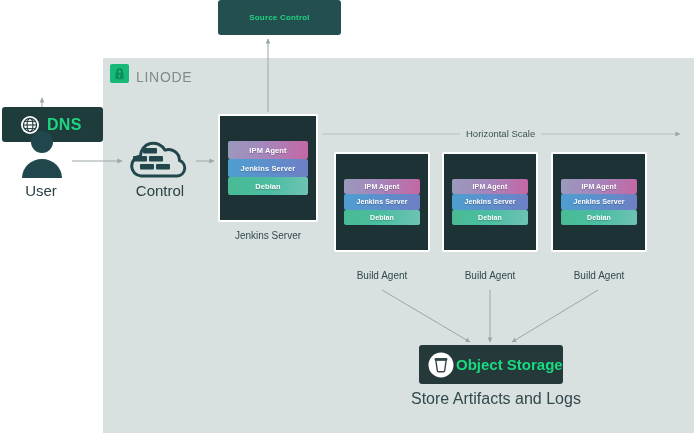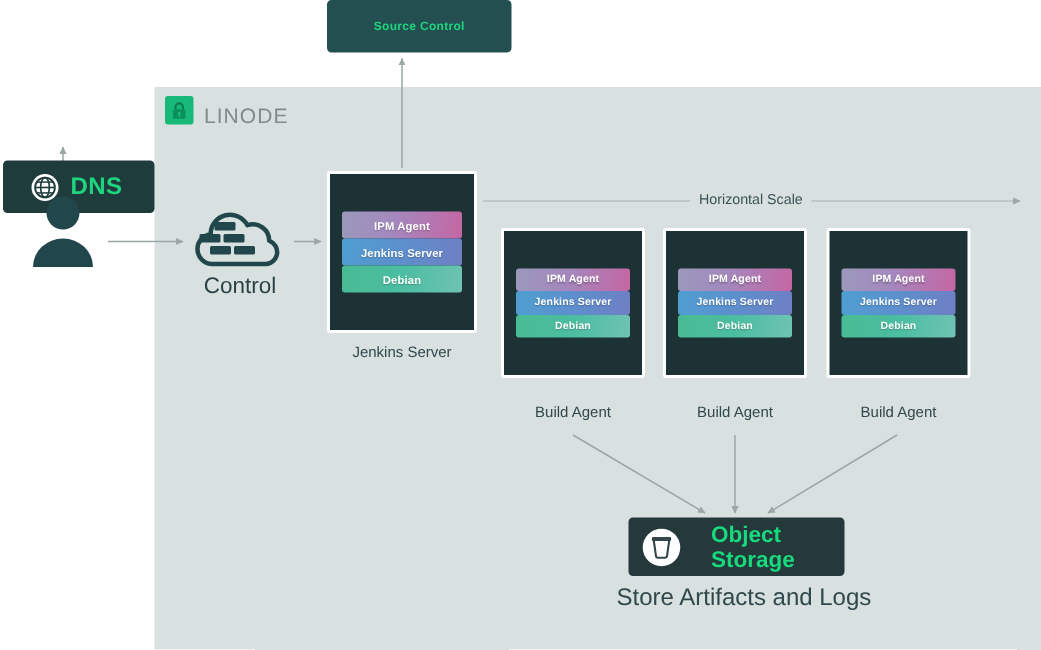--- a/index.html
+++ b/index.html
@@ -78,21 +78,21 @@
   }
 
   .objstore-box {
     left: 419px; top: 345px;
     width: 144px; height: 39px;
     background: #25393b;
     display: flex;
     align-items: center;
     justify-content: flex-start;
     padding-left: 9px;
-    gap: 20px;
+    gap: 2px;
   }
   .objstore-box .txt {
     color: #17d97e;
     font-size: 15px;
     font-weight: bold;
   }
 
   
   .server-card {
     position: absolute;
@@ -233,20 +233,21 @@
     </span>
     <span class="txt">DNS</span>
   </div>
 
   <div class="icon-user">
     <svg width="42" height="48" viewBox="0 0 42 48" aria-hidden="true">
       <circle cx="21" cy="12" r="11" fill="#21474c"></circle>
       <path d="M1 48 a20 19 0 0 1 40 0 z" fill="#21474c"></path>
     </svg>
   </div>
+  <div class="big-label lbl-user">User</div>
 
   <div class="icon-firewall">
     <svg width="66" height="44" viewBox="0 0 66 44" aria-hidden="true">
       <path d="M14 38 a10 10 0 0 1 -0.6 -19.9 a13 13 0 0 1 24.5 -6 a11 11 0 0 1 14.6 10.4 a8 8 0 0 1 -2.2 15.5 z" fill="none" stroke="#21474c" stroke-width="3" stroke-linejoin="round"></path>
       <rect x="16" y="10" width="14" height="5.6" rx="1" fill="#21474c"></rect>
       <rect x="6" y="18" width="14" height="5.6" rx="1" fill="#21474c"></rect>
       <rect x="22" y="18" width="14" height="5.6" rx="1" fill="#21474c"></rect>
       <rect x="13" y="26" width="14" height="5.6" rx="1" fill="#21474c"></rect>
       <rect x="29" y="26" width="14" height="5.6" rx="1" fill="#21474c"></rect>
     </svg>

